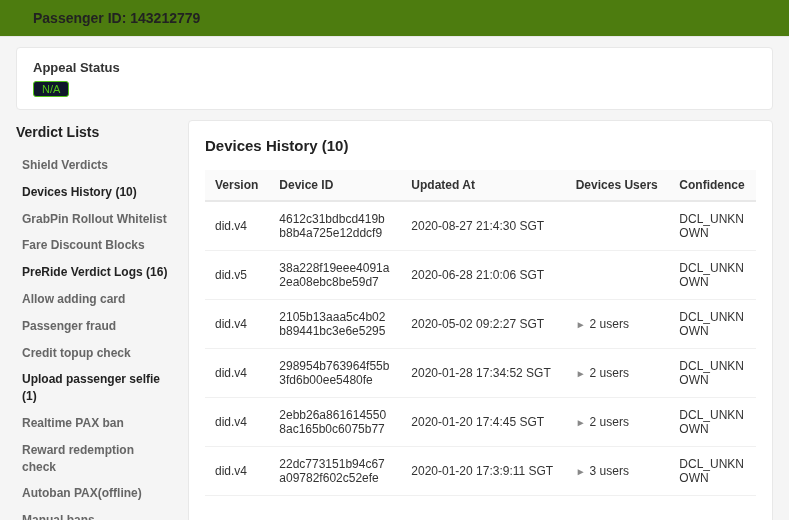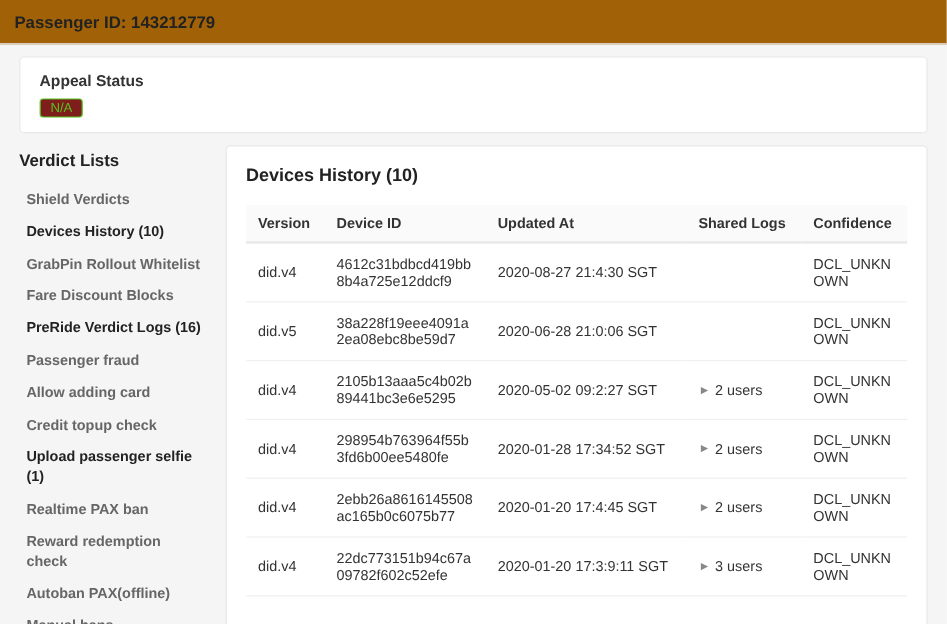--- a/index.html
+++ b/index.html
@@ -6,22 +6,22 @@
     body {
       font-family: -apple-system, BlinkMacSystemFont, 'Segoe UI', sans-serif;
       font-size: 13px;
       color: #333;
       background: #f5f5f5;
       width: 789px;
       min-height: 520px;
       overflow-x: hidden;
     }
     .header {
-      background: #a16207;
-      padding: 10px 12px;
+      background: #4d7c0f;
+      padding: 10px 33px;
       border-bottom: 1px solid #e8e8e8;
     }
     .header-title {
       font-size: 14px;
       font-weight: bold;
       color: #222;
     }
     .appeal-box {
       background: #fff;
       margin: 10px 16px;
@@ -30,21 +30,21 @@
       border-radius: 4px;
     }
     .appeal-label {
       font-size: 13px;
       font-weight: bold;
       margin-bottom: 6px;
       color: #333;
     }
     .appeal-badge {
       display: inline-block;
-      background: #7f1d1d;
+      background: #0f172a;
       border: 1px solid #52c41a;
       color: #52c41a;
       font-size: 11px;
       padding: 1px 8px;
       border-radius: 3px;
     }
     .main-layout {
       display: flex;
       margin: 0 16px;
     }
@@ -158,41 +158,41 @@
 <div class="main-layout">
 
   <div class="sidebar">
     <div class="sidebar-section-title">Verdict Lists</div>
     <div id="sidebar-items">
         <div class="sidebar-item">Shield Verdicts</div>
         <div class="sidebar-item active">Devices History (10)</div>
         <div class="sidebar-item">GrabPin Rollout Whitelist</div>
         <div class="sidebar-item">Fare Discount Blocks</div>
         <div class="sidebar-item active">PreRide Verdict Logs (16)</div>
+        <div class="sidebar-item">Allow adding card</div>
         <div class="sidebar-item">Passenger fraud</div>
-        <div class="sidebar-item">Allow adding card</div>
         <div class="sidebar-item">Credit topup check</div>
         <div class="sidebar-item active">Upload passenger selfie (1)</div>
         <div class="sidebar-item">Realtime PAX ban</div>
         <div class="sidebar-item">Reward redemption check</div>
         <div class="sidebar-item">Autoban PAX(offline)</div>
         <div class="sidebar-item">Manual bans</div>
       </div>
   </div>
 
   <div class="content">
     <div class="content-title">Devices History (10)</div>
 
     <table class="devices-table">
       <thead>
         <tr>
           <th>Version</th>
           <th>Device ID</th>
           <th>Updated At</th>
-          <th>Shared Logs</th>
+          <th>Devices Users</th>
           <th>Confidence</th>
         </tr>
       </thead>
       <tbody id="table-body">
       <tr>
             <td class="version-cell">did.v4</td>
             <td class="device-id-cell">4612c31bdbcd419bb8b4a725e12ddcf9</td>
             <td class="updated-cell">2020-08-27 21:4:30 SGT</td>
             <td></td>
             <td class="conf-cell">DCL_UNKNOWN</td>

